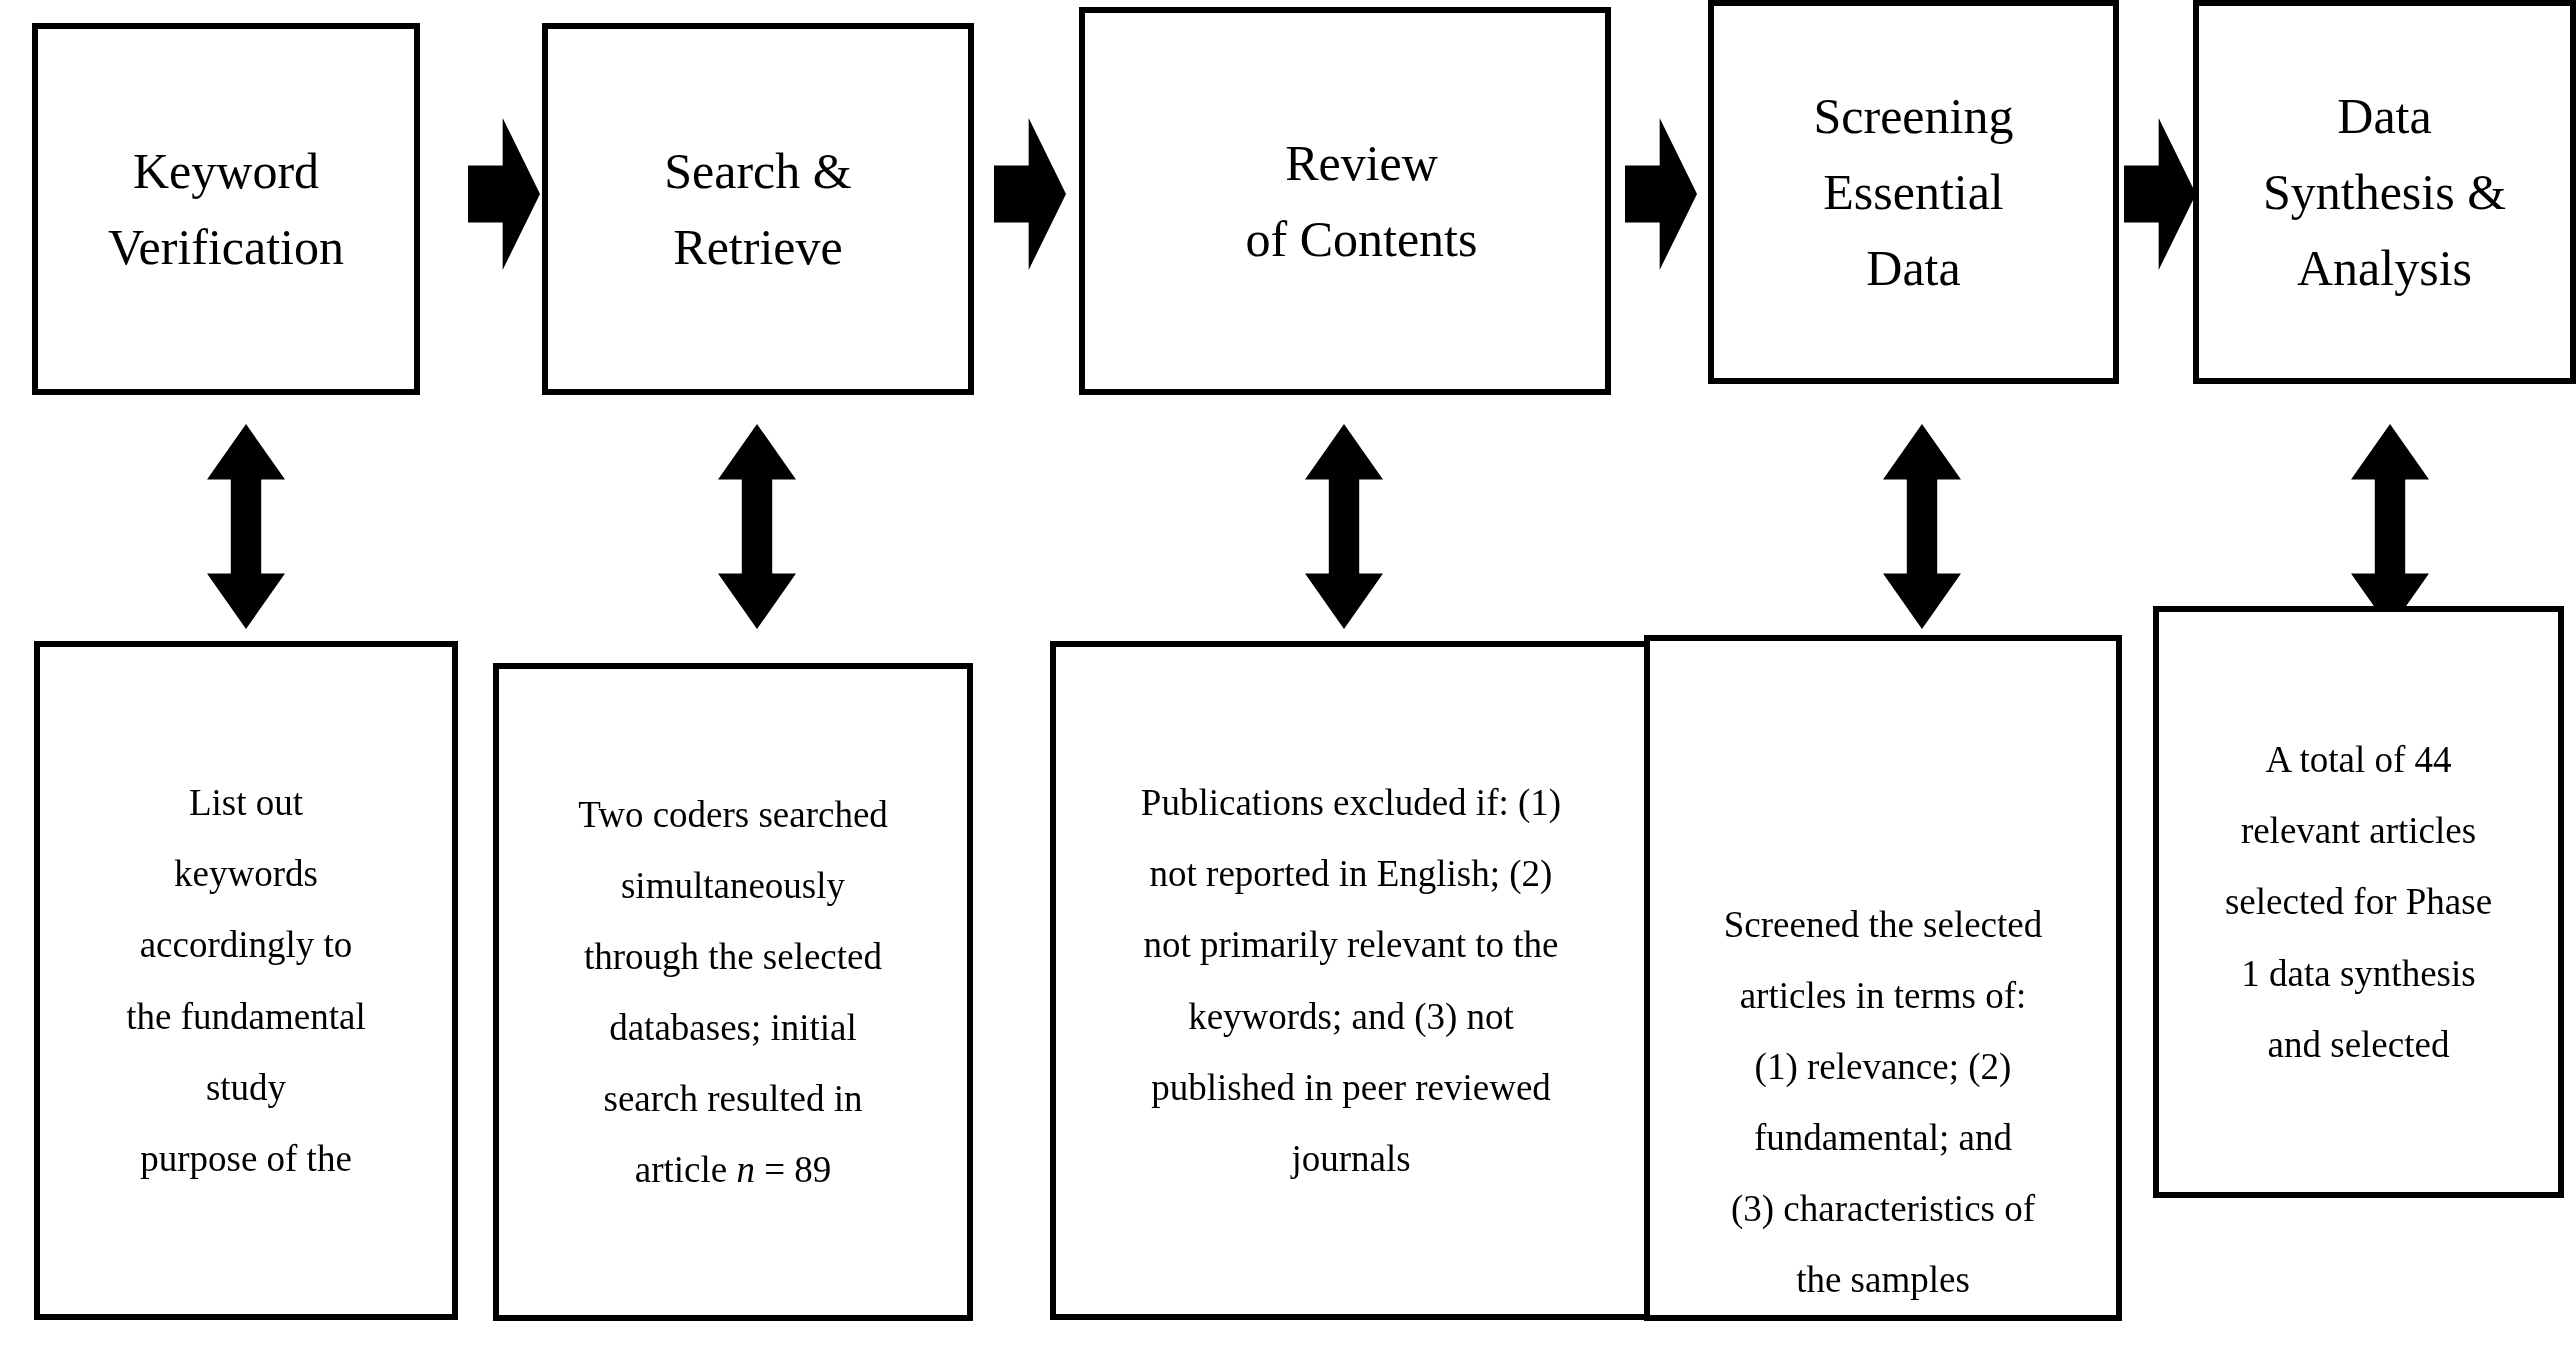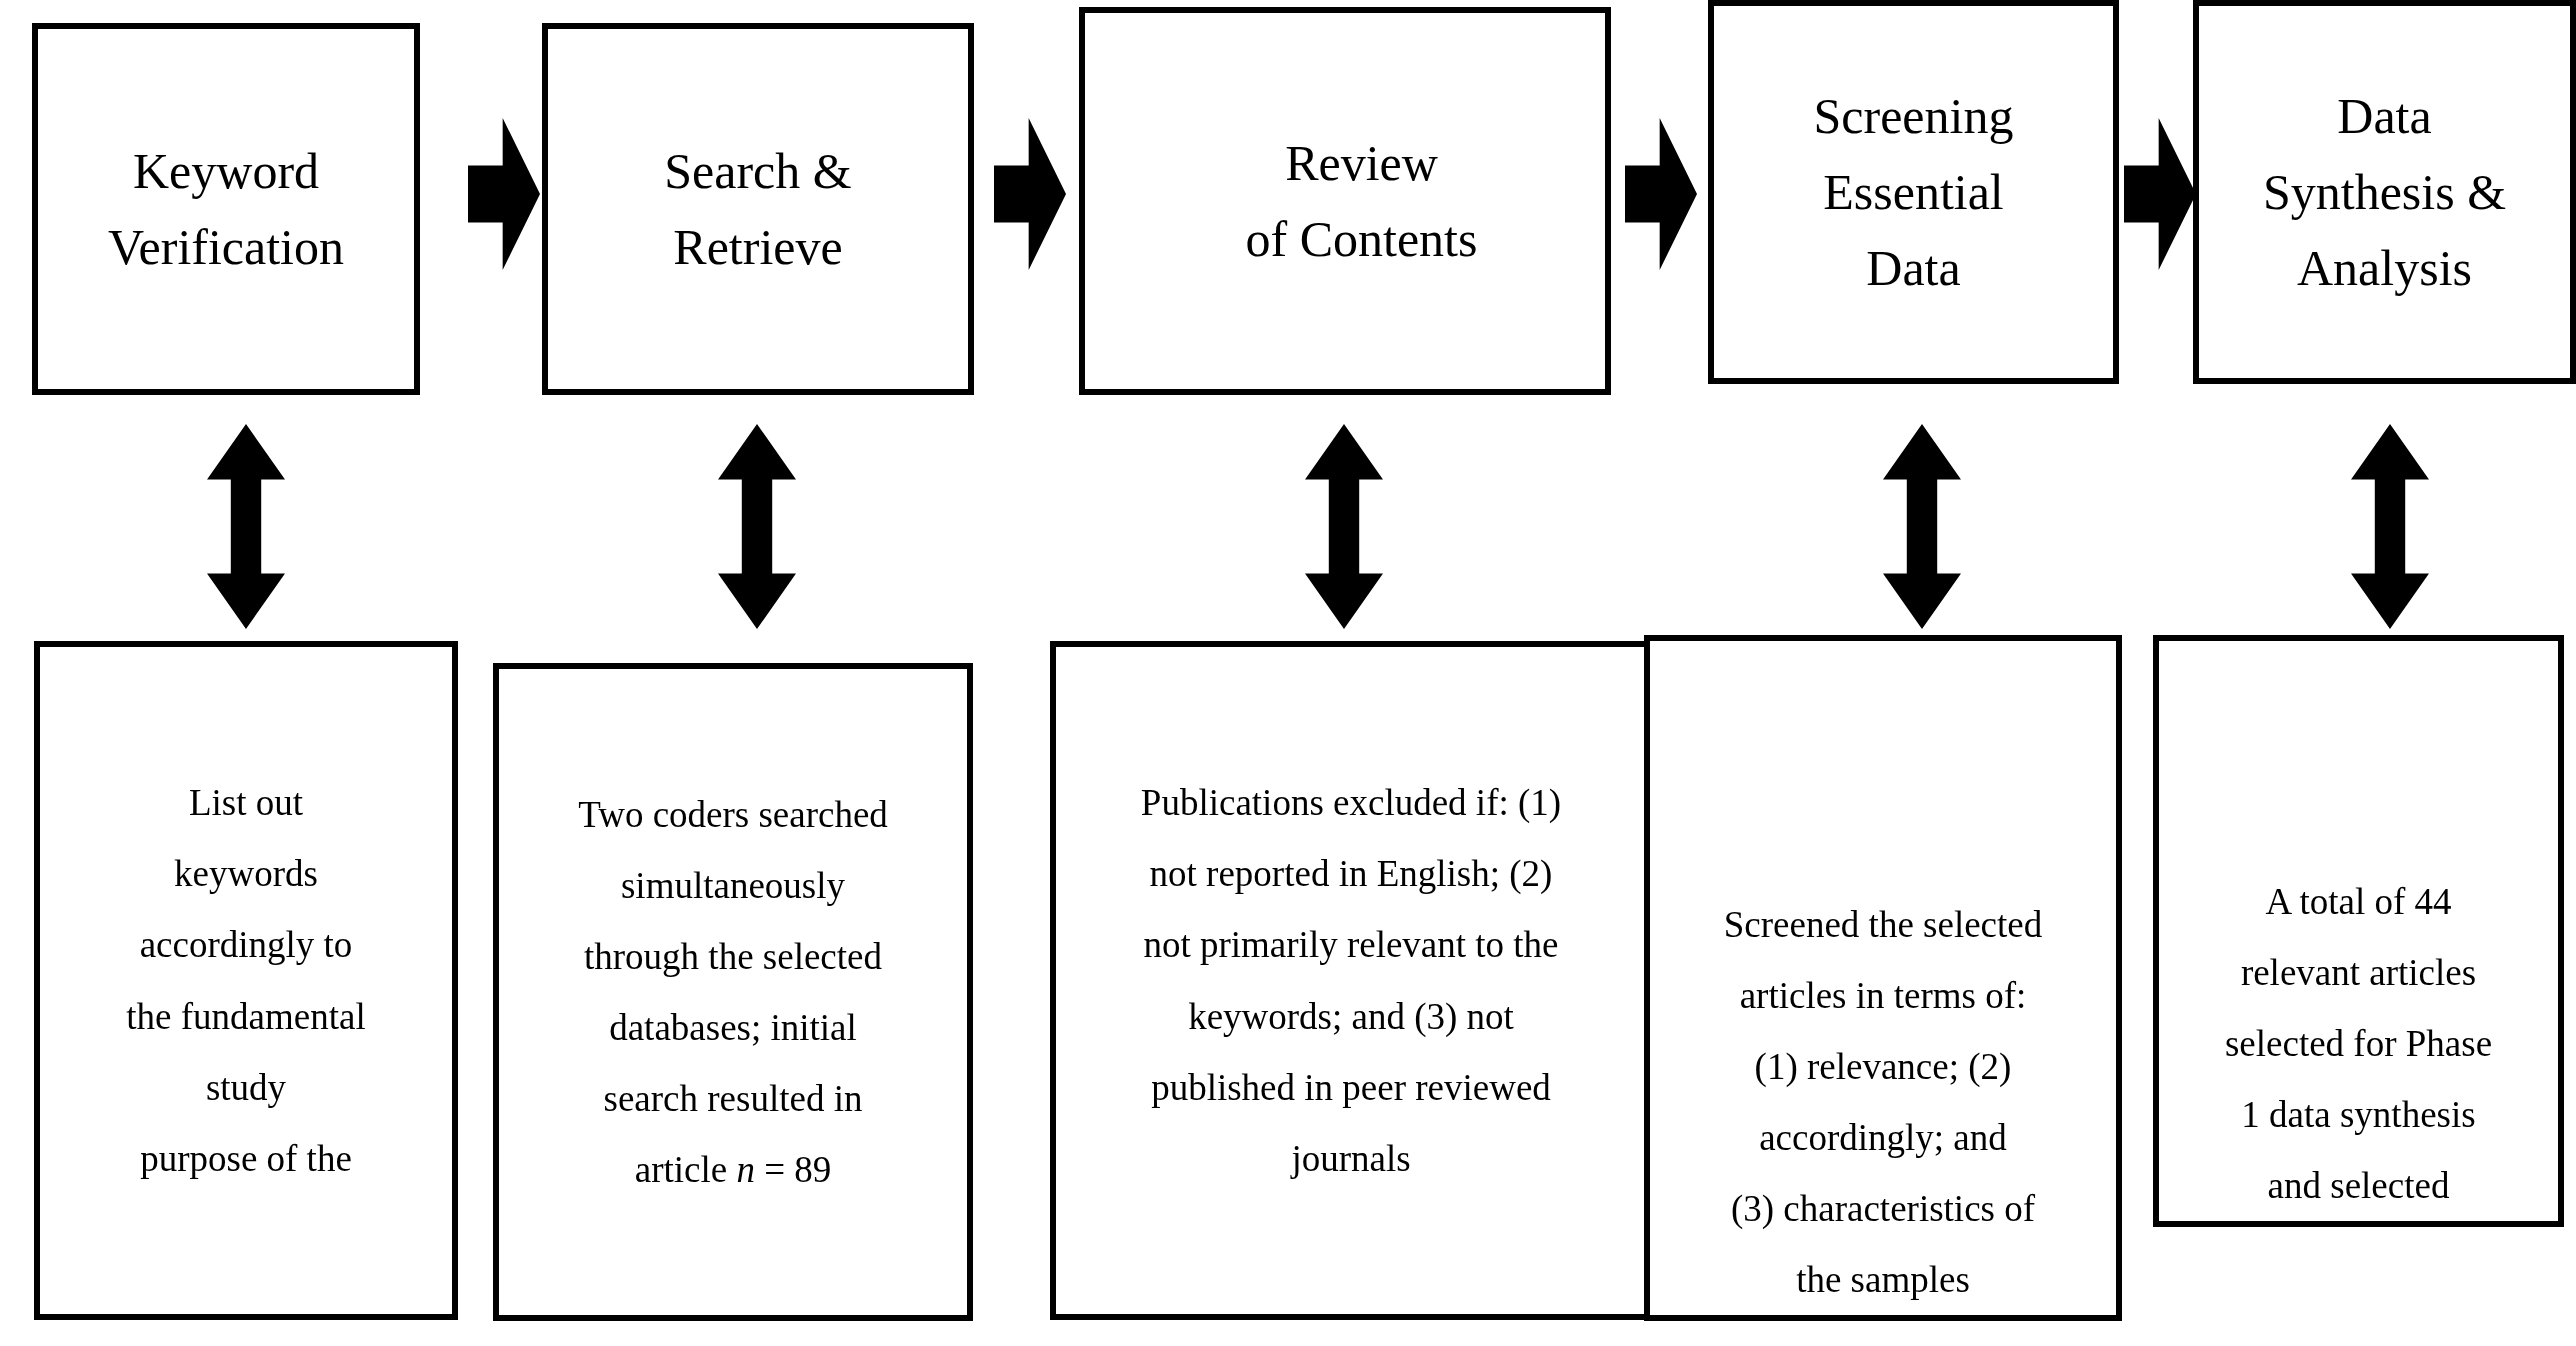--- a/index.html
+++ b/index.html
@@ -198,27 +198,27 @@
       <span class="line">published in peer reviewed</span>
       <span class="line">journals</span>
     </div>
   </div>
 
   <div class="box bot-box" style="left:1644px; top:635px; width:478px; height:686px;align-items:flex-end;">
     <div class="box-inner">
       <span class="line">Screened the selected</span>
       <span class="line">articles in terms of:</span>
       <span class="line">(1) relevance; (2)</span>
-      <span class="line">accordingly; and</span>
+      <span class="line">fundamental; and</span>
       <span class="line">(3) characteristics of</span>
       <span class="line">the samples</span>
     </div>
   </div>
 
-  <div class="box bot-box" style="left:2153px; top:635px; width:411px; height:592px;align-items:flex-end;">
+  <div class="box bot-box" style="left:2153px; top:606px; width:411px; height:592px;">
     <div class="box-inner">
       <span class="line">A total of 44</span>
       <span class="line">relevant articles</span>
       <span class="line">selected for Phase</span>
       <span class="line">1 data synthesis</span>
       <span class="line">and selected</span>
     </div>
   </div>
 
 </div>

